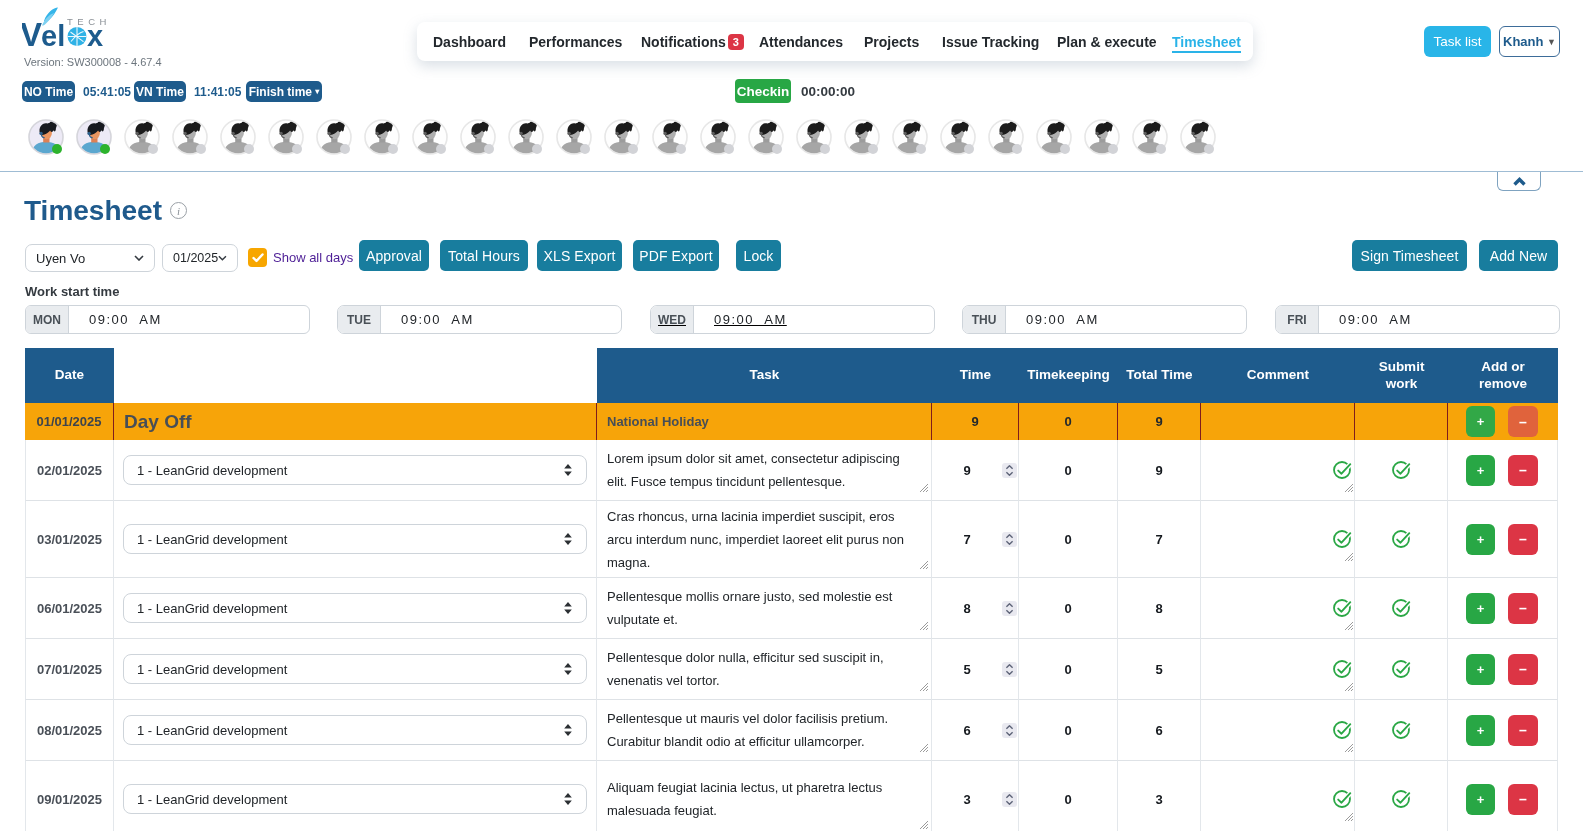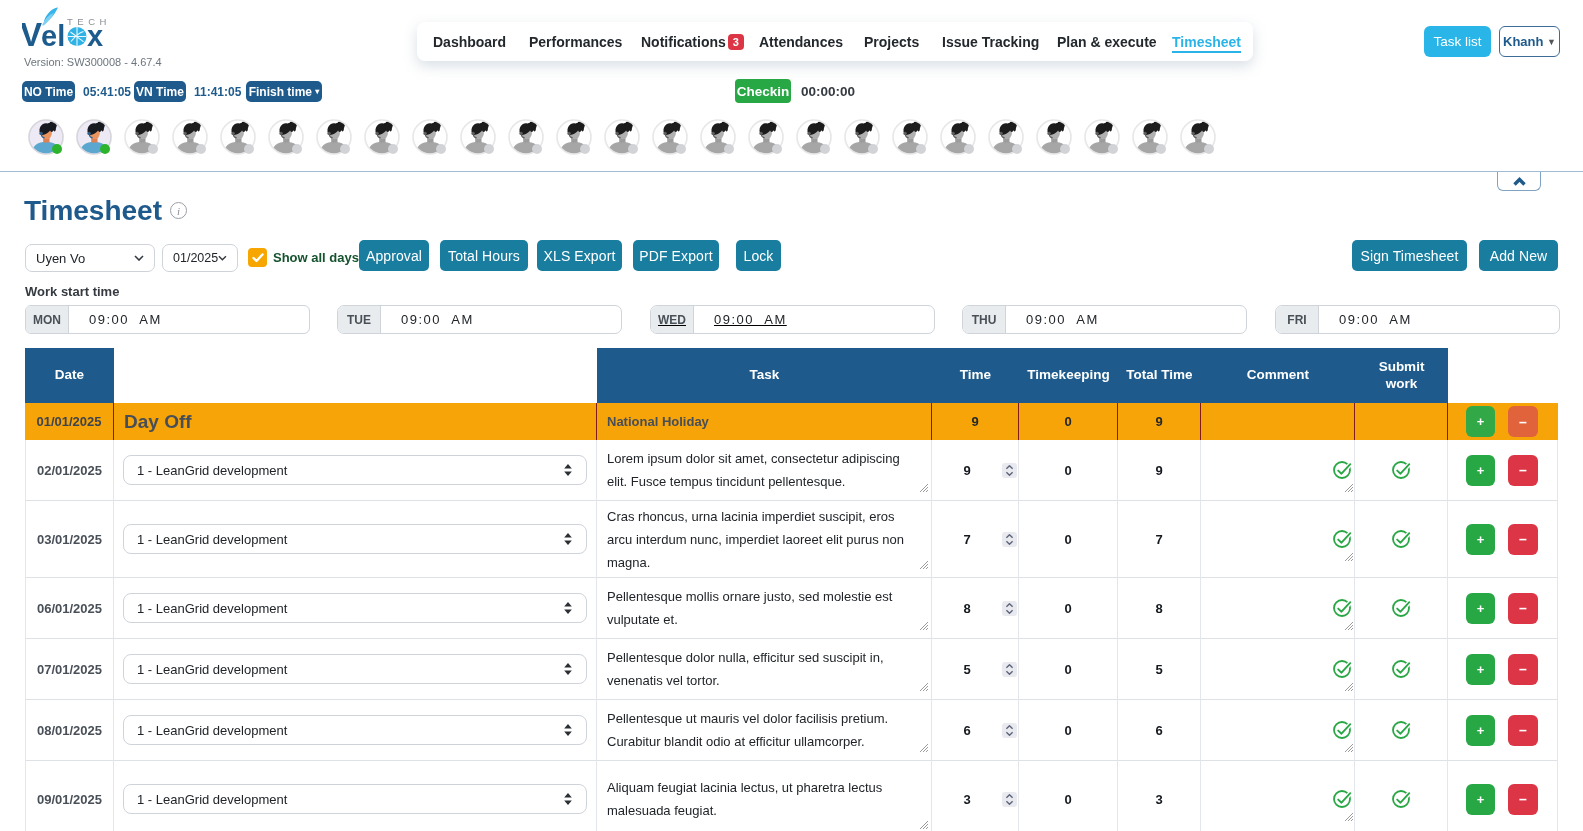--- a/index.html
+++ b/index.html
@@ -287,21 +287,21 @@
           <path d="M1 1 L5 5 L9 1" stroke="#343a40" stroke-width="1.6" fill="none"></path>
         </svg></div>
   <div class="sel" style="left:162px;width:76px;font-size:12.5px;">01/2025 <svg width="10" height="6" viewBox="0 0 10 6">
           <path d="M1 1 L5 5 L9 1" stroke="#343a40" stroke-width="1.6" fill="none"></path>
         </svg></div>
   <div class="abs" style="left:248px;top:248px;width:19px;height:19px;background:#f7a600;border-radius:4px;display:flex;align-items:center;justify-content:center;">
     <svg width="12" height="10" viewBox="0 0 12 10">
           <path d="M1.5 5 L4.5 8 L10.5 1.5" stroke="#fff" stroke-width="2.4" fill="none" stroke-linecap="round" stroke-linejoin="round"></path>
         </svg>
   </div>
-  <div class="abs" style="left:273px;top:250px;font-size:13px;color:#14532d;font-weight:700;">Show all days</div>
+  <div class="abs" style="left:273px;top:250px;font-size:13px;color:#4c1d95;font-weight:400;">Show all days</div>
   <div class="tealbtn" style="left:359px;width:70px;">Approval</div>
   <div class="tealbtn" style="left:440px;width:88px;">Total Hours</div>
   <div class="tealbtn" style="left:537px;width:85px;">XLS Export</div>
   <div class="tealbtn" style="left:633px;width:86px;">PDF Export</div>
   <div class="tealbtn" style="left:736px;width:45px;">Lock</div>
   <div class="tealbtn" style="left:1352px;width:115px;">Sign Timesheet</div>
   <div class="tealbtn" style="left:1479px;width:79px;">Add New</div>
   <div class="abs" style="left:25px;top:284px;font-size:13px;font-weight:700;color:#343a40;">Work start time</div>
   <div class="wgroup" style="left:25px;border-radius:6px;">
         <div class="wlab">MON</div>
@@ -327,20 +327,21 @@
 
 <div id="tbl">
 <div class="trow" style="top:0;height:55px;">
 <div class="cell hd c1">Date</div>
 <div class="cell hd c3">Task</div>
 <div class="cell hd c4">Time</div>
 <div class="cell hd c5">Timekeeping</div>
 <div class="cell hd c6">Total Time</div>
 <div class="cell hd c7">Comment</div>
 <div class="cell hd c8">Submit<br>work</div>
+<div class="cell hd c9">Add or<br>remove</div>
 </div>
 <div class="trow orow" style="top:55px;height:37px;">
 <div class="cell datec c1" style="color:#3d444d;">01/01/2025</div>
 <div class="cell c2" style="display:flex;align-items:center;padding-left:10px;font-size:19px;font-weight:600;color:#474e57;">Day Off</div>
 <div class="cell c3" style="display:flex;align-items:center;padding-left:10px;font-size:13px;font-weight:600;color:#474e57;">National Holiday</div>
 <div class="cell cellval c4" style="color:#23282d;">9</div>
 <div class="cell cellval c5" style="color:#23282d;">0</div>
 <div class="cell cellval c6" style="color:#23282d;">9</div>
 <div class="cell c7"></div>
         <div class="cell c8"></div>

